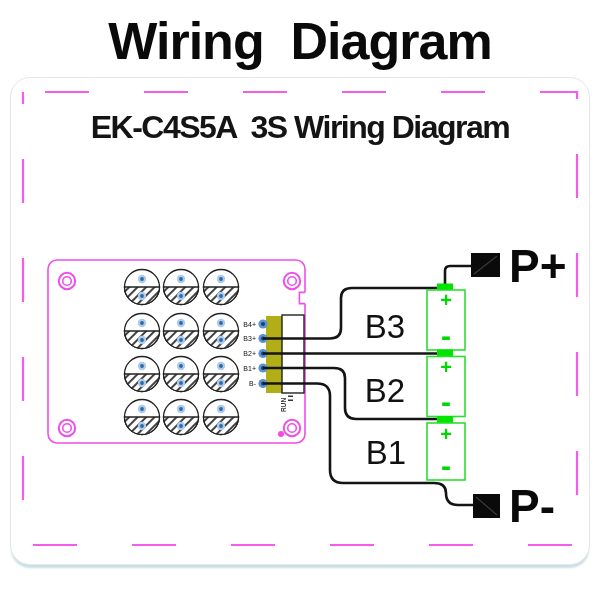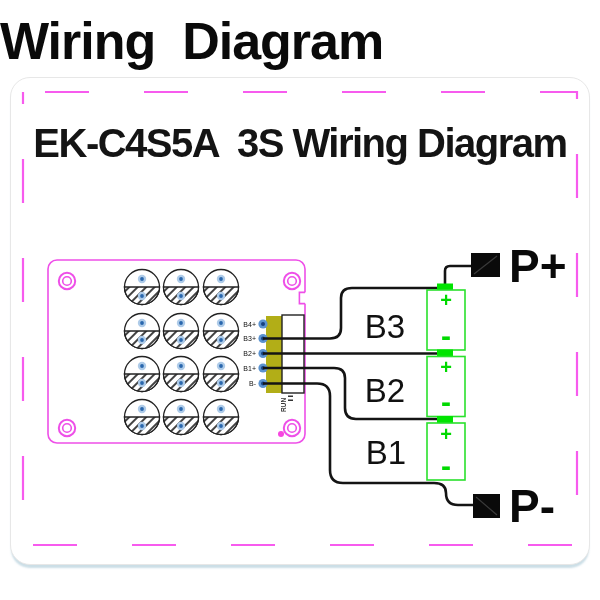--- a/index.html
+++ b/index.html
@@ -2,31 +2,31 @@
 <html><head>
 <meta charset="utf-8">
 <style>
   html,body{margin:0;padding:0;}
   body{
     width:600px;height:600px;position:relative;background:#ffffff;
     font-family:"Liberation Sans",sans-serif;overflow:hidden;
   }
   .page-title{
     position:absolute;top:10px;left:0;right:0;margin:0;
-    text-align:left;font-size:52px;font-weight:bold;letter-spacing:-1px;
+    text-align:center;font-size:52px;font-weight:bold;letter-spacing:-1px;
     line-height:62px;color:#0a0a0a;white-space:pre;
   }
   .card{
     position:absolute;left:10px;top:77px;width:578px;height:486px;
     background:#ffffff;border:1.5px solid #e7e7e7;border-radius:20px;
     box-shadow:0 4px 2px -1px rgba(168,200,214,.6);
   }
   .subtitle{
-    position:absolute;top:105px;left:0;right:0;margin:16px;
-    text-align:center;font-size:40px;font-weight:600;letter-spacing:-1.5px;
+    position:absolute;top:105px;left:0;right:0;margin:0;
+    text-align:center;font-size:32px;font-weight:600;letter-spacing:-1.5px;
     line-height:44px;color:#141414;white-space:pre;
   }
   .silkscreen{
     position:absolute;left:84px;top:293px;height:106px;width:22px;
     writing-mode:vertical-rl;font-size:5px;line-height:7px;color:#444;
   }
   svg.diagram{position:absolute;left:0;top:0;pointer-events:none;}
   svg text{font-family:"Liberation Sans",sans-serif;}
   .pin-label{font-size:7px;fill:#111;}
   .run-label{font-size:6.5px;font-weight:bold;fill:#333;}

